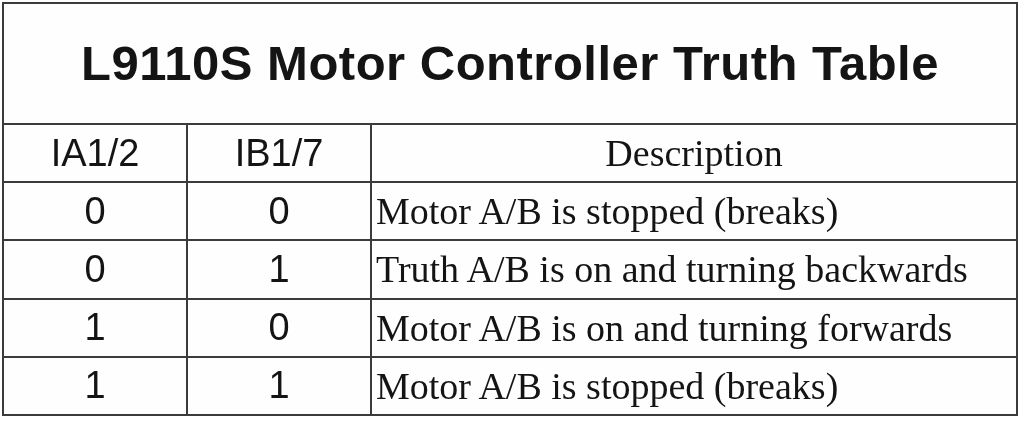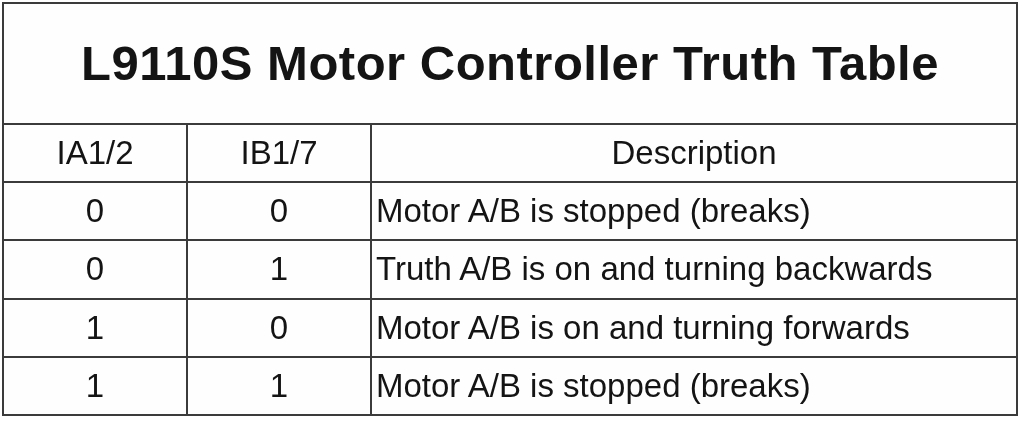--- a/index.html
+++ b/index.html
@@ -33,27 +33,27 @@
   tr.title-row td {
     height: 106px;
     text-align: center;
     vertical-align: middle;
     font-size: 49px;
     font-weight: bold;
     letter-spacing: 0.5px;
   }
   tr.data-row td, tr.header-row th {
     height: 50px;
-    font-size: 33px;
+    font-size: 38px;
     font-weight: normal;
     vertical-align: middle;
   }
   col.c-ia, col.c-ib { width: 184px; }
   td.cell-center { text-align: center; }
-  td.cell-left, th.cell-left { text-align: left; padding-left: 9px; }
+  td.cell-left, th.cell-left { text-align: left; padding-left: 9px; font-family: Liberation Serif, serif; }
   tr.header-row th { text-align: center; }
 </style>
 </head>
 <body>
 
 <div class="page">
   <table class="truth-table">
     <colgroup>
       <col class="c-ia">
       <col class="c-ib">

